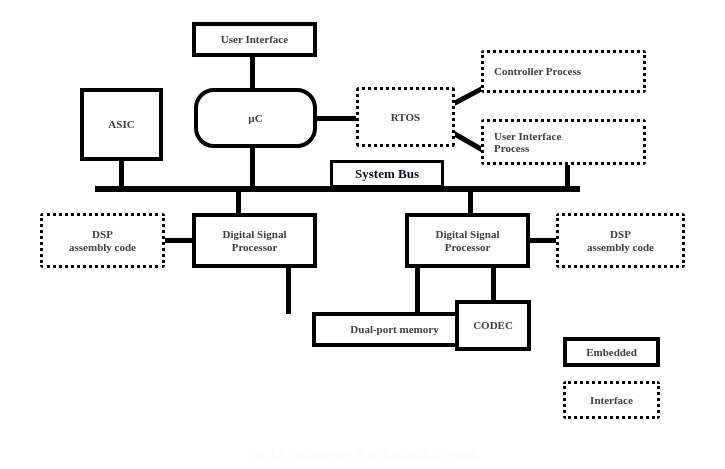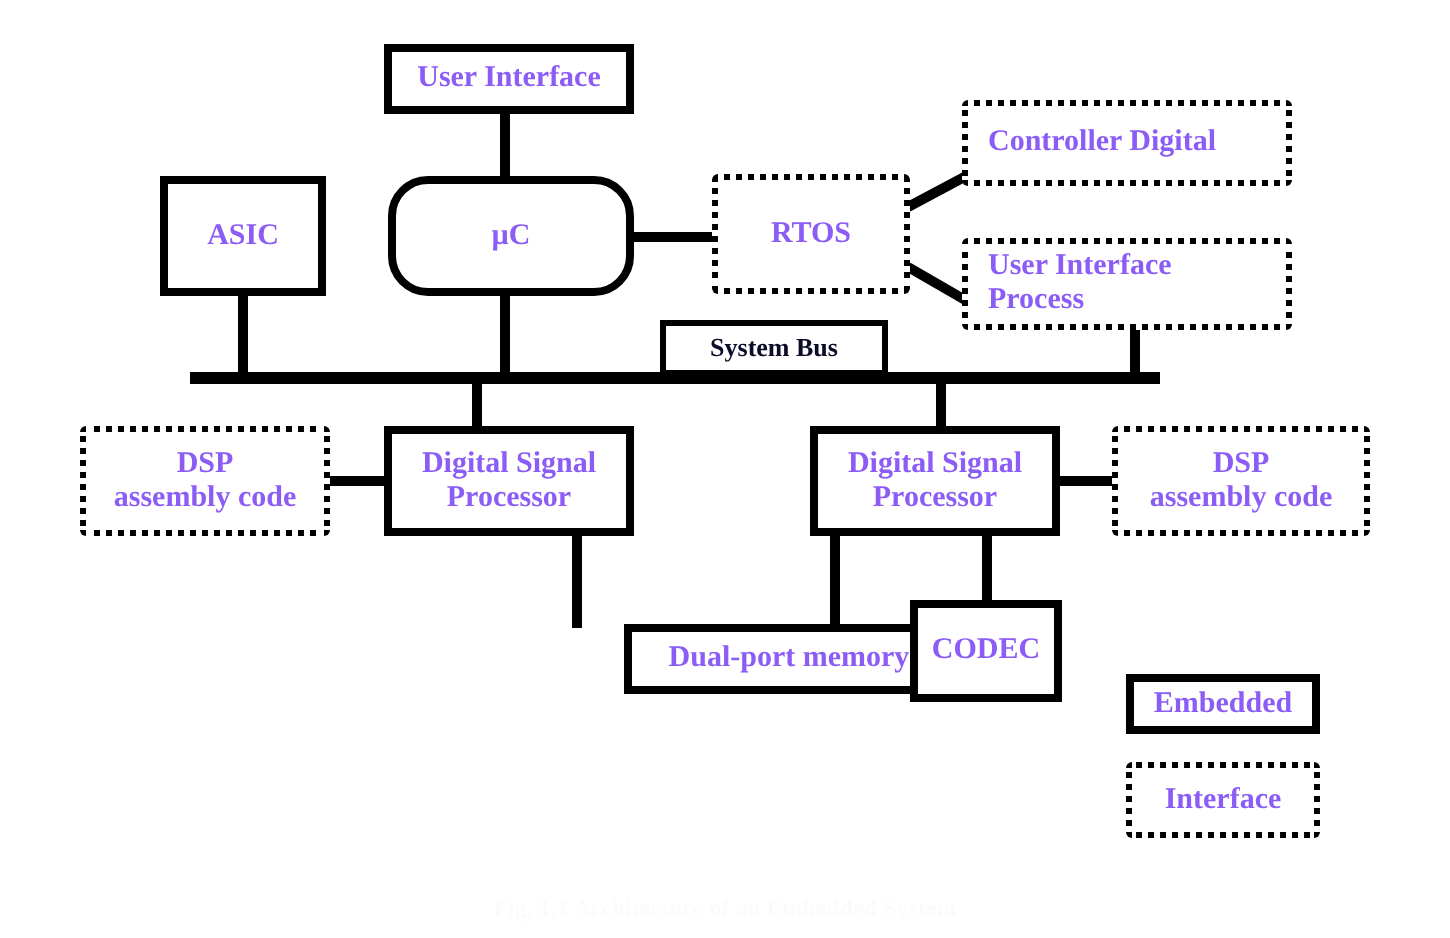--- a/index.html
+++ b/index.html
@@ -16,23 +16,23 @@
     overflow: hidden;
     font-family: "Liberation Serif", "DejaVu Serif", serif;
   }
   .box {
     position: absolute;
     box-sizing: border-box;
     display: flex;
     align-items: center;
     justify-content: center;
     text-align: center;
-    color: #8b5cf6;
+    color: #404040;
     font-weight: bold;
-    font-size: 15px;
+    font-size: 11px;
     line-height: 1.12;
     background: #ffffff;
     z-index: 5;
   }
   .hw {
     border: 4px solid #000000;
   }
   .sw {
     border: 3px dotted #000000;
     border-radius: 3px;
@@ -114,21 +114,21 @@
   <div class="bus" style="left:95px; top:186px; width:485px; height:6px;"></div>
 
   <div class="buslabel" style="left:330px; top:160px; width:114px; height:28px;">
     <span>System Bus</span>
   </div>
 
   <div class="box hw" style="left:192px; top:22px; width:125px; height:35px;">
     <span>User Interface</span>
   </div>
 
-  <div class="box hw" style="left:80px; top:88px; width:83px; height:60px;">
+  <div class="box hw" style="left:80px; top:88px; width:83px; height:73px;">
     <span>ASIC</span>
   </div>
 
   <div class="box hw" style="left:194px; top:88px; width:123px; height:60px;border-radius:20px;">
     <span>µC</span>
   </div>
 
   <div class="box hw multiline" style="left:192px; top:213px; width:125px; height:55px;">
     <span>Digital Signal
 Processor</span>
@@ -145,21 +145,21 @@
 
   <div class="box sw" style="left:356px; top:87px; width:99px; height:60px;">
     <span>RTOS</span>
   </div>
 
   <div class="box hw" style="left:455px; top:300px; width:76px; height:51px;">
     <span>CODEC</span>
   </div>
 
   <div class="box sw leftalign" style="left:481px; top:50px; width:165px; height:43px;">
-    <span>Controller Digital</span>
+    <span>Controller Process</span>
   </div>
 
   <div class="box sw leftalign multiline" style="left:481px; top:119px; width:165px; height:46px;">
     <span>User Interface
 Process</span>
   </div>
 
   <div class="box sw multiline" style="left:40px; top:213px; width:125px; height:55px;">
     <span>DSP
 assembly code</span>

